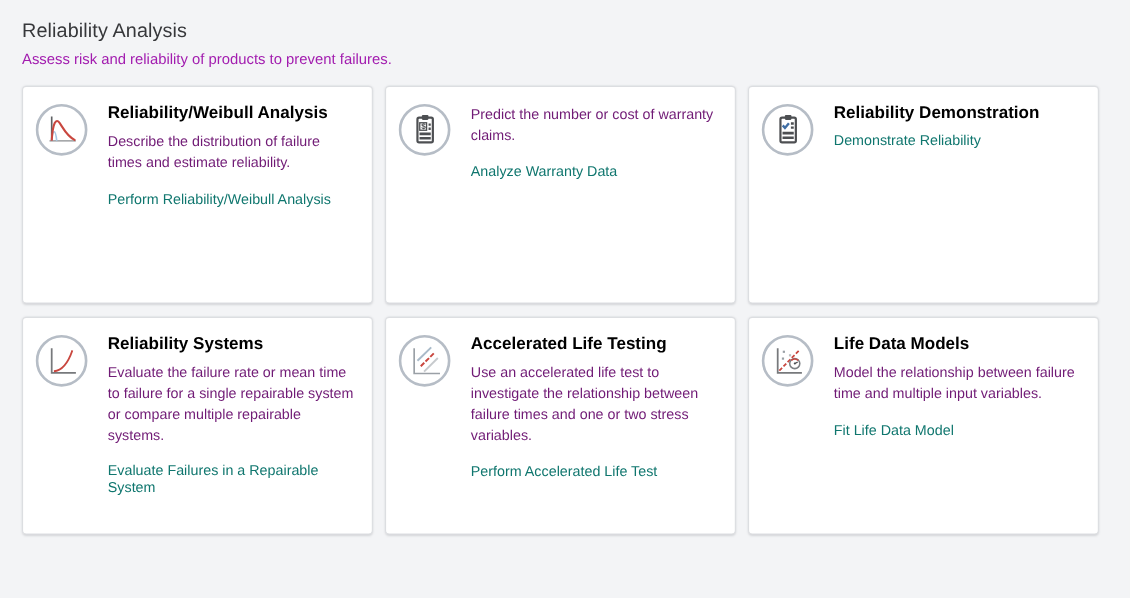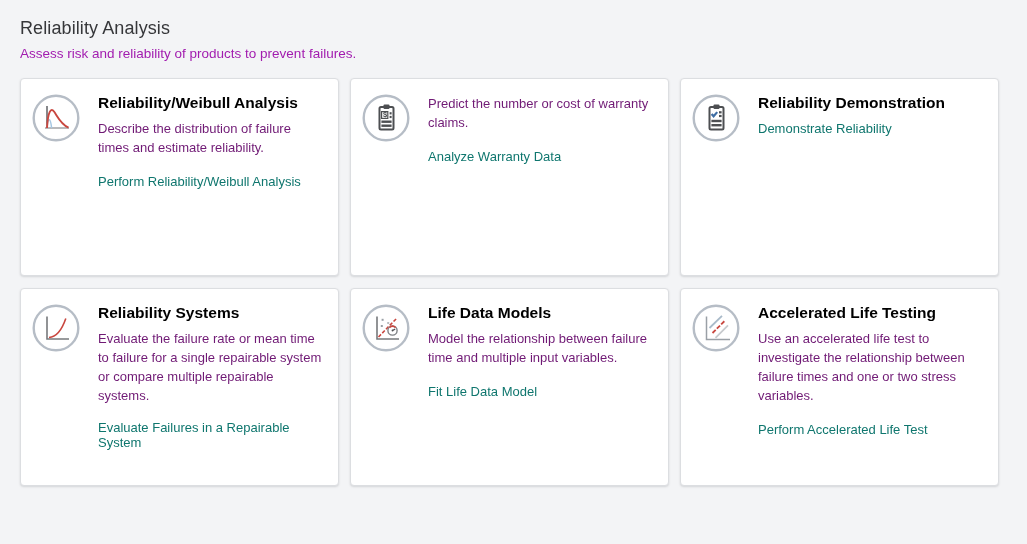--- a/index.html
+++ b/index.html
@@ -142,49 +142,49 @@
         <h2>Reliability Systems</h2>
         <p class="desc">Evaluate the failure rate or mean time to failure for a single repairable system or compare multiple repairable systems.</p>
         <a href="#" class="action-link">Evaluate Failures in a Repairable System</a>
       </div>
     </div>
 
     <div class="card">
       <span class="icon-wrap">
         <svg viewBox="0 0 48 48" width="48" height="48">
           <circle cx="24" cy="24" r="22.3" fill="#ffffff" stroke="#b6bdc6" stroke-width="2.4"></circle>
+          <path d="M14.5 12.5 V35.5 H38" stroke="#9aa0a6" stroke-width="1.5" fill="none"></path>
+          <path d="M17.5 24 L30 11.8" stroke="#a9bac9" stroke-width="1.8" fill="none"></path>
+          <path d="M20.5 29 L33 16.6" stroke="#c9473f" stroke-width="1.8" fill="none" stroke-dasharray="4.5 1.6"></path>
+          <path d="M23.5 33.8 L36 21.4" stroke="#c7cacd" stroke-width="1.8" fill="none"></path>
+        </svg>
+      </span>
+      <div class="card-body">
+        <h2>Accelerated Life Testing</h2>
+        <p class="desc">Use an accelerated life test to investigate the relationship between failure times and one or two stress variables.</p>
+        <a href="#" class="action-link">Perform Accelerated Life Test</a>
+      </div>
+    </div>
+
+    <div class="card">
+      <span class="icon-wrap">
+        <svg viewBox="0 0 48 48" width="48" height="48">
+          <circle cx="24" cy="24" r="22.3" fill="#ffffff" stroke="#b6bdc6" stroke-width="2.4"></circle>
           <path d="M15 12.5 V35 H37" stroke="#77797c" stroke-width="1.6" fill="none"></path>
           <path d="M16.5 33 L34.5 14.5" stroke="#c9473f" stroke-width="1.6" fill="none" stroke-dasharray="3.6 1.8"></path>
           <rect x="19.6" y="14.8" width="2" height="2" fill="#9aa0a6"></rect>
           <rect x="18.8" y="21" width="2" height="2" fill="#9aa0a6"></rect>
           <rect x="25.2" y="18" width="2" height="2" fill="#b9bdc1"></rect>
           <circle cx="30.5" cy="26.5" r="4.6" fill="#ffffff" stroke="#7d8084" stroke-width="1.4"></circle>
           <path d="M27.4 23.6 A4.6 4.6 0 0 1 33.6 23.6" stroke="#c9473f" stroke-width="1.6" fill="none"></path>
           <path d="M30.5 26.5 L33.2 25.1" stroke="#4d4f52" stroke-width="1.2" fill="none"></path>
           <circle cx="30.5" cy="26.5" r="0.9" fill="#4d4f52"></circle>
         </svg>
       </span>
       <div class="card-body">
         <h2>Life Data Models</h2>
         <p class="desc">Model the relationship between failure time and multiple input variables.</p>
         <a href="#" class="action-link">Fit Life Data Model</a>
       </div>
     </div>
 
-    <div class="card">
-      <span class="icon-wrap">
-        <svg viewBox="0 0 48 48" width="48" height="48">
-          <circle cx="24" cy="24" r="22.3" fill="#ffffff" stroke="#b6bdc6" stroke-width="2.4"></circle>
-          <path d="M14.5 12.5 V35.5 H38" stroke="#9aa0a6" stroke-width="1.5" fill="none"></path>
-          <path d="M17.5 24 L30 11.8" stroke="#a9bac9" stroke-width="1.8" fill="none"></path>
-          <path d="M20.5 29 L33 16.6" stroke="#c9473f" stroke-width="1.8" fill="none" stroke-dasharray="4.5 1.6"></path>
-          <path d="M23.5 33.8 L36 21.4" stroke="#c7cacd" stroke-width="1.8" fill="none"></path>
-        </svg>
-      </span>
-      <div class="card-body">
-        <h2>Accelerated Life Testing</h2>
-        <p class="desc">Use an accelerated life test to investigate the relationship between failure times and one or two stress variables.</p>
-        <a href="#" class="action-link">Perform Accelerated Life Test</a>
-      </div>
-    </div>
-
   </div>
 </div>
 
 </body></html>

